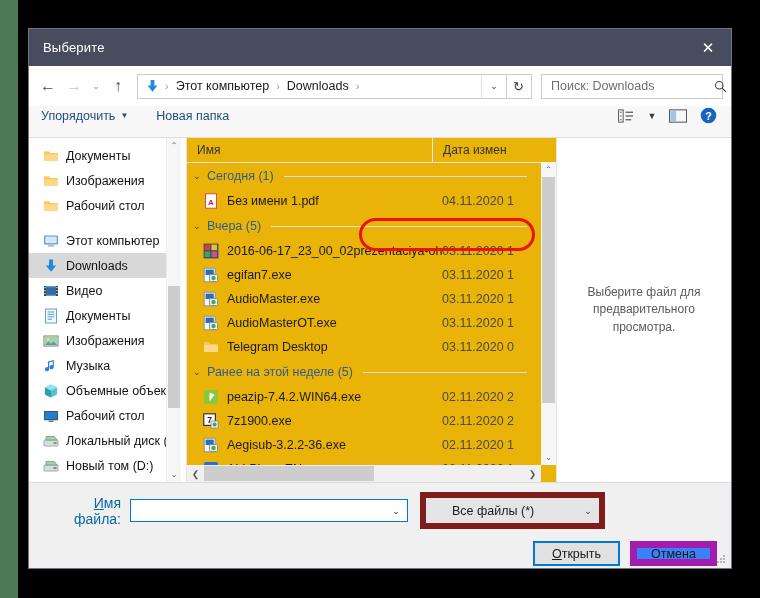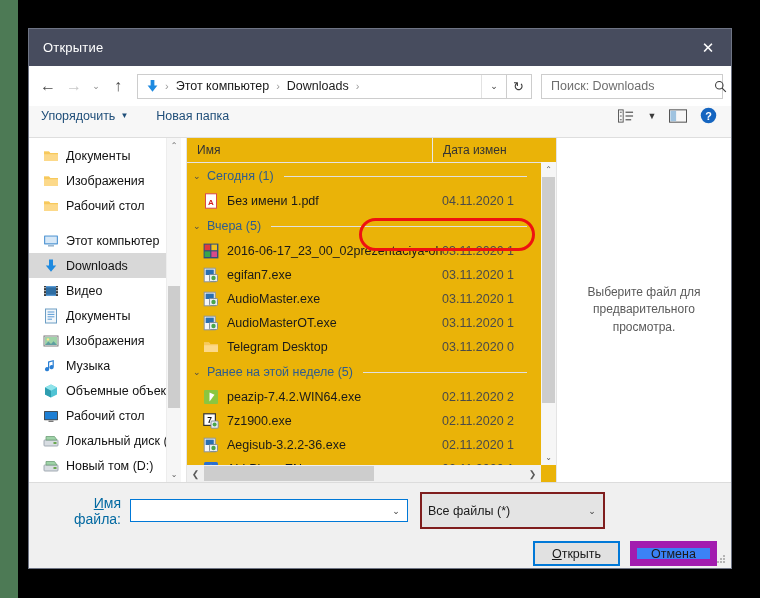--- a/index.html
+++ b/index.html
@@ -220,21 +220,21 @@
   #fname-input {
     flex: 1; border: none; outline: none; font-size: 12.5px; margin-left: 5px;
     font-family: "Liberation Sans", sans-serif; background: transparent; color: #1a1a1a;
   }
   .combo-caret {
     width: 22px; display: flex; align-items: center; justify-content: center;
     font-size: 9px; color: #3b3b3b;
   }
   #filter-combo {
     width: 185px; height: 37px; margin-left: 12px; background: #e4e4e4;
-    border: 2px solid #7f1d1d; display: flex; align-items: center; box-sizing: border-box;
+    border: 6px solid #7f1d1d; display: flex; align-items: center; box-sizing: border-box; padding-left: 20px;
   }
   #filter-text { font-size: 12.5px; color: #1a1a1a; margin-left: 6px; flex: 1; }
   #btn-row {
     display: flex; justify-content: flex-end; margin-top: 12px; gap: 10px;
     padding-right: 0px;
   }
   .dlg-btn {
     width: 87px; height: 25px; font-size: 12.5px; color: #1a1a1a;
     background: #3b82f6; border: 7px solid #a21caf;
     display: flex; align-items: center; justify-content: center;
@@ -255,21 +255,21 @@
   .ic { display: block; }
 </style>
 </head>
 <body>
 
 <div id="desktop-left-strip"></div>
 
 <div id="dialog">
 
   <div id="titlebar">
-    <span id="title-text">Открытие</span>
+    <span id="title-text">Выберите</span>
     <div id="titlebar-spacer"></div>
     <div id="close-button">✕</div>
   </div>
 
   <div id="navbar">
     <div class="nav-arrow enabled">←</div>
     <div class="nav-arrow">→</div>
     <div class="nav-chevron">⌄</div>
     <div class="nav-arrow enabled">↑</div>
 

